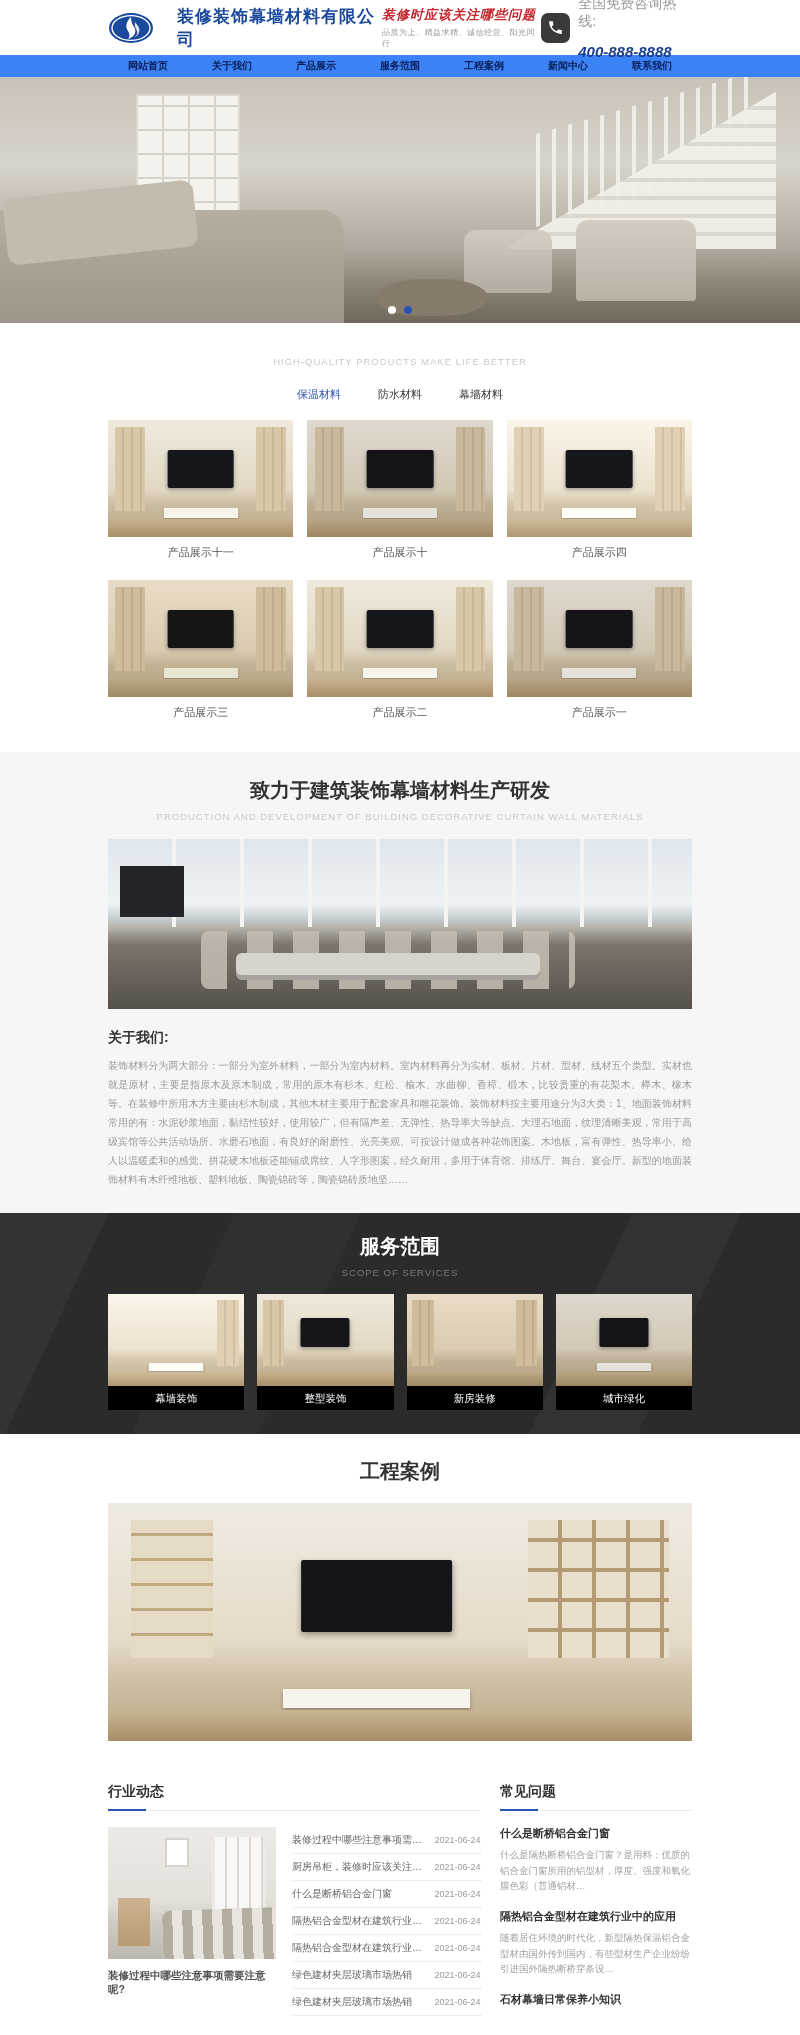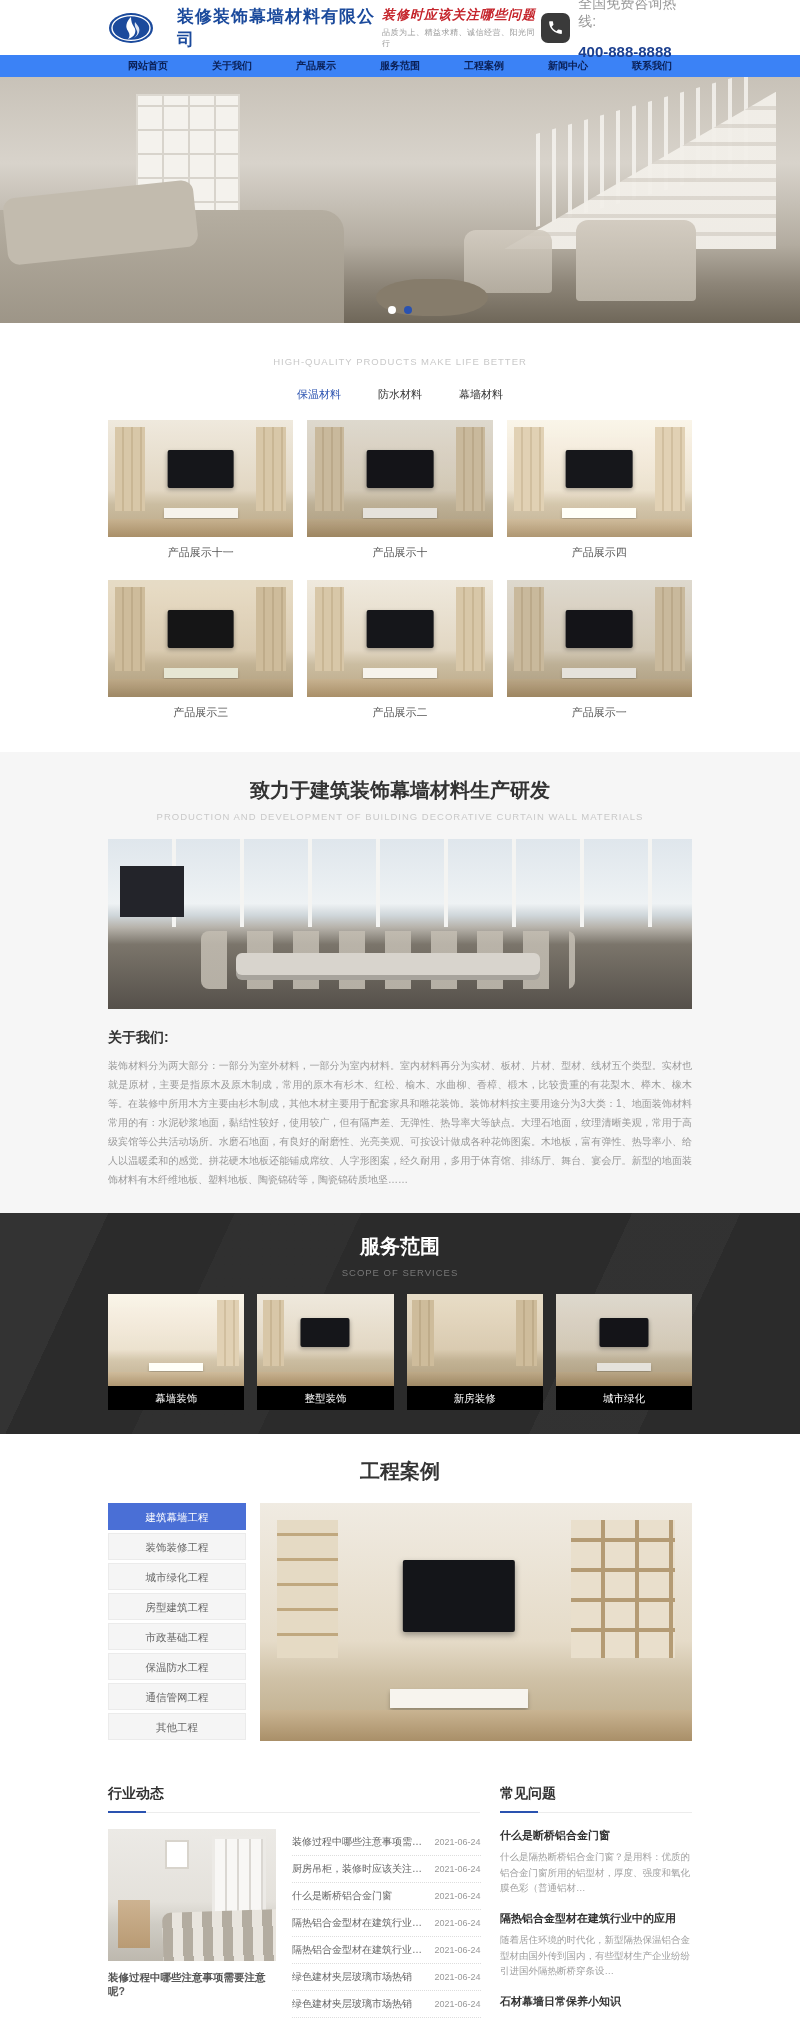--- a/index.html
+++ b/index.html
@@ -14,21 +14,21 @@
 .brand{display:flex;align-items:center;gap:23px}
 .logo-svg{width:46px;height:32px;display:block}
 .brand-name{font-size:17px;font-weight:bold;color:#1b4a9c;letter-spacing:1px}
 .slogan{text-align:left;margin-left:-6px}
 .slogan-main{font-size:13px;font-weight:bold;font-style:italic;color:#c5252c;font-family:"Liberation Serif","DejaVu Serif",serif;letter-spacing:1px}
 .slogan-sub{font-size:8px;color:#9a9a9a;margin-top:3px;letter-spacing:.5px}
 .hotline{display:flex;align-items:center;gap:8px}
 .phone-badge{width:30px;height:30px;border-radius:7px;background:#3a3a3a;display:flex;align-items:center;justify-content:center}
 .phone-badge svg{width:17px;height:17px;fill:#fff}
 .hot-label{font-size:14px;color:#999}
-.hot-num{font-size:15px;font-weight:bold;color:#1b3f8f;margin-top:12px}
+.hot-num{font-size:15px;font-weight:bold;font-style:italic;color:#1b3f8f;margin-top:12px}
 
 
 .nav{background:#3b82f6;height:22px}
 .nav ul{display:flex;justify-content:space-between;height:22px;align-items:center;padding:0 14px}
 .nav a{font-size:10px;font-weight:bold;color:#0a1f55;line-height:22px;padding:0 6px;display:block}
 
 
 .hero{position:relative;height:246px;overflow:hidden;background:linear-gradient(180deg,#c8c2b8 0%,#d8d3cb 35%,#b3aca0 68%,#8d8578 84%,#6f6759 100%)}
 .h-door{position:absolute;left:17%;top:7%;width:13%;height:54%;border:2px solid #dcd8d0;background:repeating-linear-gradient(0deg,transparent 0 22px,#d8d4cc 22px 24px),repeating-linear-gradient(90deg,transparent 0 24px,#d8d4cc 24px 26px),#f4f2ed}
 .h-stairs{position:absolute;right:3%;top:6%;width:34%;height:64%;background:repeating-linear-gradient(180deg,#f2efe9 0 14px,#ddd8d0 14px 18px);clip-path:polygon(0 100%,100% 0,100% 100%);opacity:.95}
@@ -322,30 +322,20 @@
           </div>
         <div class="scap">城市绿化</div>
       </div>
     </div>
   </div>
 </section>
 
 <section class="cases container">
   <h2 class="sec-title">工程案例</h2>
   <div class="case-wrap">
-    <ul class="case-menu">
-      <li class="active">建筑幕墙工程</li>
-      <li>装饰装修工程</li>
-      <li>城市绿化工程</li>
-      <li>房型建筑工程</li>
-      <li>市政基础工程</li>
-      <li>保温防水工程</li>
-      <li>通信管网工程</li>
-      <li>其他工程</li>
-    </ul>
     <div class="case-ph">
       <div class="shelves2"></div>
         <div class="shelves"></div>
         <div class="tv"></div>
         <div class="bench"></div>
         <div class="rug"></div>
         <div class="floor"></div>
     </div>
   </div>
 </section>

